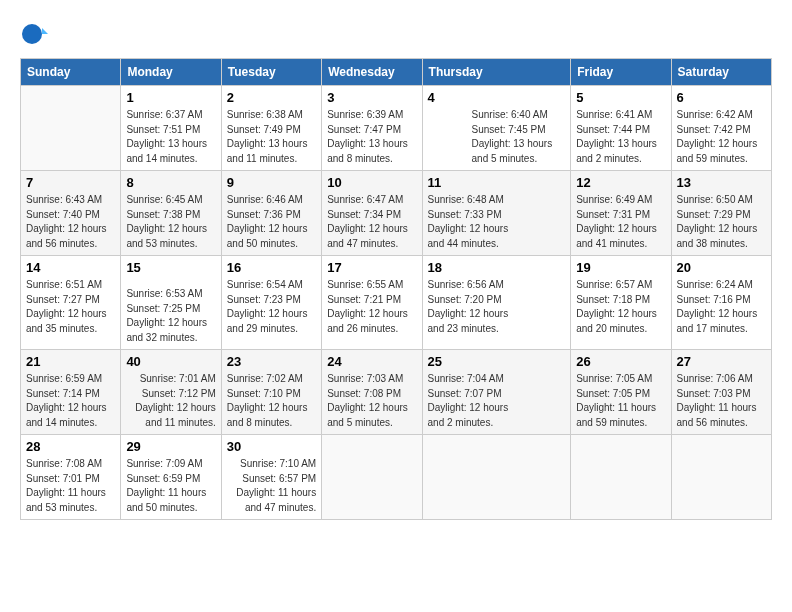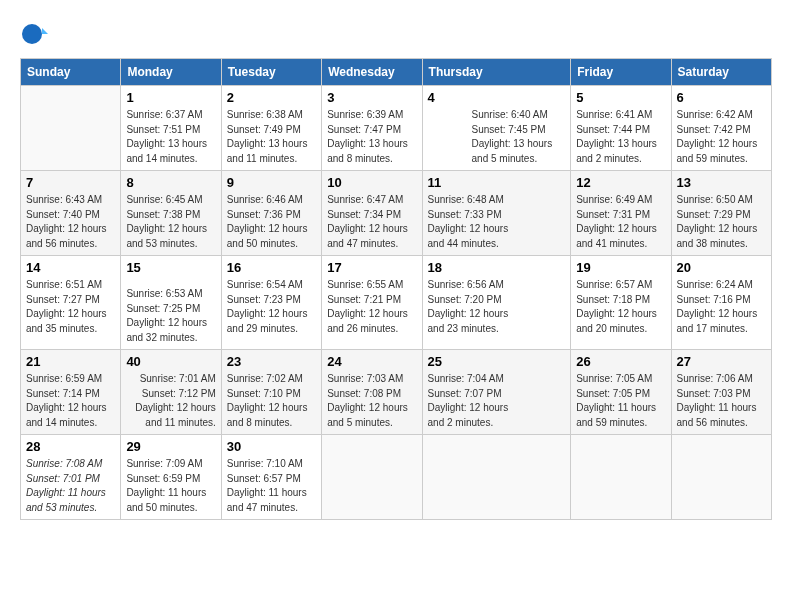--- a/index.html
+++ b/index.html
@@ -316,35 +316,35 @@
           <span class="day-number">27</span>
           <div class="day-info" style="white-space: pre-line;">Sunrise: 7:06 AM
 Sunset: 7:03 PM
 Daylight: 11 hours
 and 56 minutes.</div>
         </td>
       </tr>
       <tr>
         <td>
           <span class="day-number">28</span>
-          <div class="day-info" style="white-space: pre-line; font-style: italic;">Sunrise: 7:08 AM
+          <div class="day-info" style="white-space: pre-line;">Sunrise: 7:08 AM
 Sunset: 7:01 PM
 Daylight: 11 hours
 and 53 minutes.</div>
         </td>
         <td>
           <span class="day-number">29</span>
           <div class="day-info" style="white-space: pre-line;">Sunrise: 7:09 AM
 Sunset: 6:59 PM
 Daylight: 11 hours
 and 50 minutes.</div>
         </td>
         <td>
           <span class="day-number">30</span>
-          <div class="day-info" style="white-space: pre-line;">Sunrise: 7:10 AM
+          <div class="day-info" style="white-space: pre-line; text-align: right;">Sunrise: 7:10 AM
 Sunset: 6:57 PM
 Daylight: 11 hours
 and 47 minutes.</div>
         </td>
         <td class="empty-cell"></td>
         <td class="empty-cell"></td>
         <td class="empty-cell"></td>
         <td class="empty-cell"></td>
       </tr>
     </tbody>

